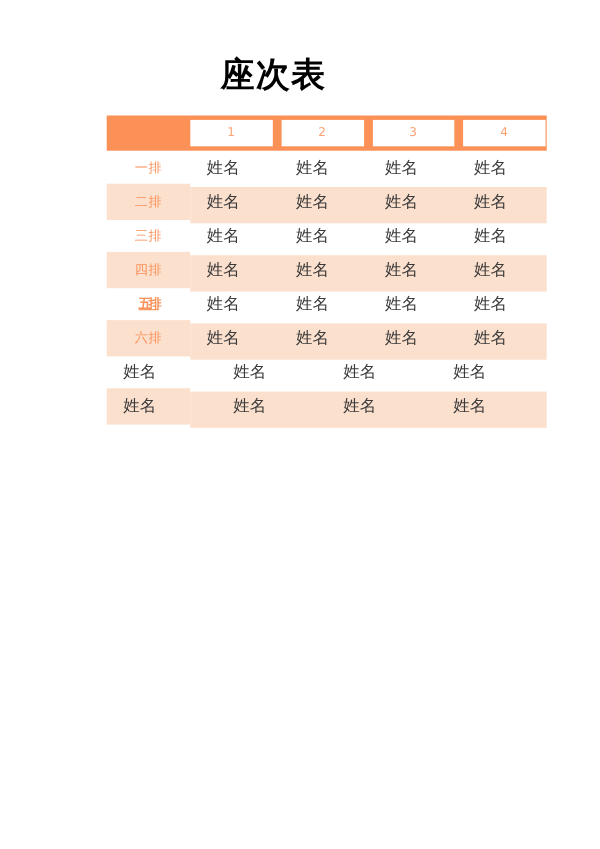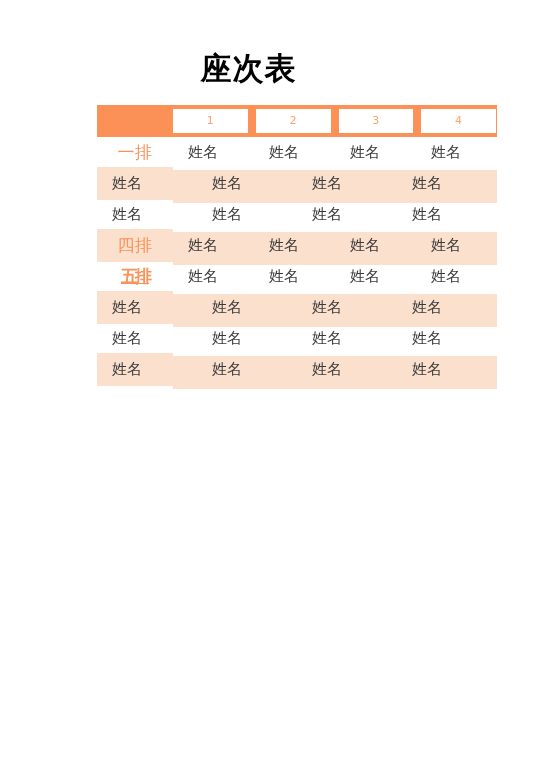--- a/index.html
+++ b/index.html
@@ -117,21 +117,21 @@
     left: 76px;
     right: 0;
     top: 2px;
     bottom: -4px;
   }
 
   .row-label {
     width: 76px;
     flex: 0 0 76px;
     color: #f99158;
-    font-size: 17px;
+    font-size: 12px;
     line-height: 31px;
     text-align: center;
     letter-spacing: 0.5px;
     white-space: nowrap;
   }
   .row-label.condensed {
     font-weight: 700;
     letter-spacing: -3px;
     text-decoration: underline;
   }
@@ -182,31 +182,33 @@
           <div class="seat-cell">姓名</div>
           <div class="seat-cell">姓名</div>
           <div class="seat-cell">姓名</div>
           <div class="seat-cell">姓名</div>
         </div>
       </div>
 
       <div class="seat-row striped">
         <div class="stripe-label"></div>
         <div class="stripe-cells"></div>
-        <div class="row-cells">
-          <div class="seat-cell">姓名</div>
-          <div class="seat-cell">姓名</div>
-          <div class="seat-cell">姓名</div>
-          <div class="seat-cell">姓名</div>
-        </div>
-      </div>
-
-      <div class="seat-row">
-        <div class="stripe-label"></div>
-        <div class="stripe-cells"></div>
+        <div class="row-label">二排</div>
+        <div class="row-cells">
+          <div class="seat-cell">姓名</div>
+          <div class="seat-cell">姓名</div>
+          <div class="seat-cell">姓名</div>
+          <div class="seat-cell">姓名</div>
+        </div>
+      </div>
+
+      <div class="seat-row">
+        <div class="stripe-label"></div>
+        <div class="stripe-cells"></div>
+        <div class="row-label">三排</div>
         <div class="row-cells">
           <div class="seat-cell">姓名</div>
           <div class="seat-cell">姓名</div>
           <div class="seat-cell">姓名</div>
           <div class="seat-cell">姓名</div>
         </div>
       </div>
 
       <div class="seat-row striped">
         <div class="stripe-label"></div>
@@ -228,20 +230,21 @@
           <div class="seat-cell">姓名</div>
           <div class="seat-cell">姓名</div>
           <div class="seat-cell">姓名</div>
           <div class="seat-cell">姓名</div>
         </div>
       </div>
 
       <div class="seat-row striped">
         <div class="stripe-label"></div>
         <div class="stripe-cells"></div>
+        <div class="row-label">六排</div>
         <div class="row-cells">
           <div class="seat-cell">姓名</div>
           <div class="seat-cell">姓名</div>
           <div class="seat-cell">姓名</div>
           <div class="seat-cell">姓名</div>
         </div>
       </div>
 
       <div class="seat-row">
         <div class="stripe-label"></div>

